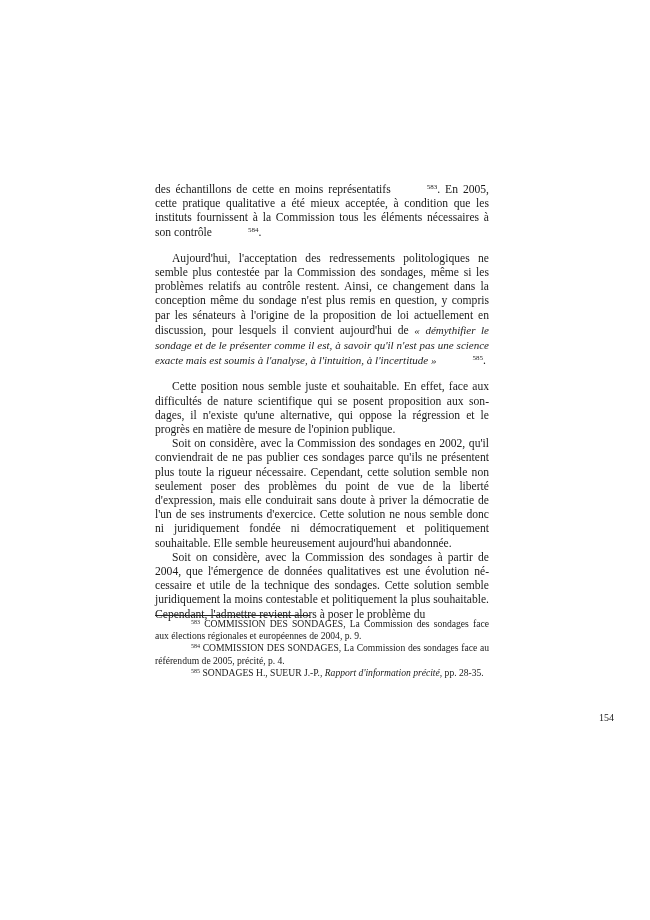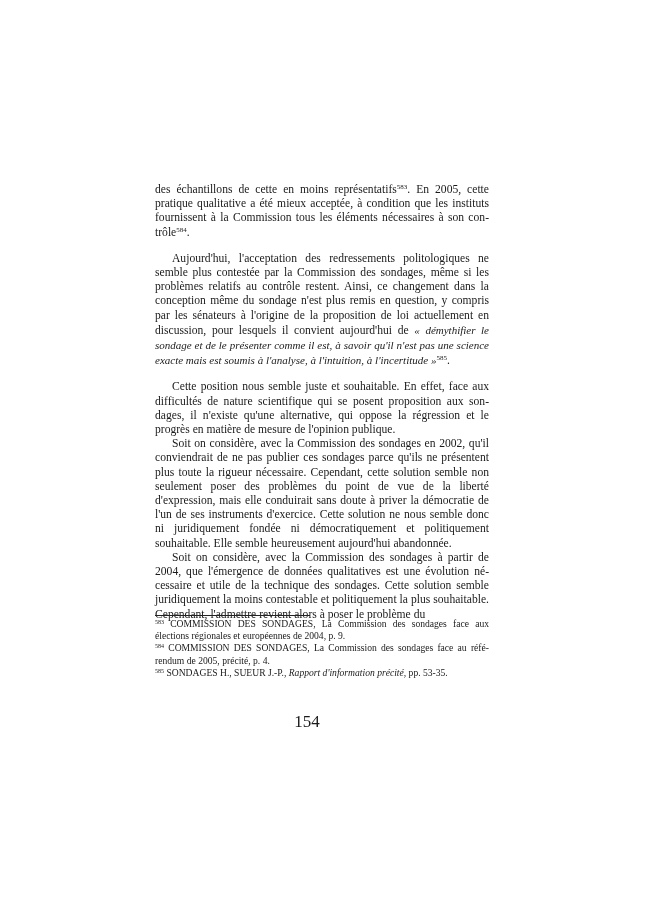--- a/index.html
+++ b/index.html
@@ -5,50 +5,50 @@
   html, body { margin: 0; padding: 0; background: #ffffff; }
   body { width: 650px; height: 920px; position: relative; overflow: hidden; }
   .page {
     position: absolute; left: 155px; top: 183px; width: 334px;
     font-family: "Liberation Serif", "DejaVu Serif", serif;
     color: #1a1a1a; font-size: 11.6px; line-height: 14.2px;
   }
   .para { margin: 0; text-align: justify; text-justify: inter-word; hyphens: manual; }
   .para.indent { text-indent: 17px; }
   .gap { height: 12px; }
-  sup { font-size: 7px; line-height: 0; vertical-align: 4px; }
+  sup { font-size: 7px; line-height: 0; vertical-align: 4px; margin-left: 36px; }
   .quote { font-style: italic; font-size: 11px; margin-top: 45px; }
   .fn-rule { position: absolute; left: 155px; top: 615px; width: 155px; height: 1px; background: #222; }
   .footnotes {
     position: absolute; left: 155px; top: 618px; width: 334px;
     font-family: "Liberation Serif", "DejaVu Serif", serif;
     color: #1a1a1a; font-size: 9.6px; line-height: 12.2px;
   }
   .fn { margin: 0; text-align: justify; }
   .fn sup { font-size: 6px; vertical-align: 3px; }
   .fn em { font-style: italic; margin-top: 33px; }
   .pagenum {
-    position: absolute; left: 0; width: 614px; top: 712px; text-align: center;
-    font-family: "Liberation Serif", "DejaVu Serif", serif; font-size: 17px; color: #1a1a1a;
+    position: absolute; left: 0; width: 614px; top: 712px; text-align: right;
+    font-family: "Liberation Serif", "DejaVu Serif", serif; font-size: 10px; color: #1a1a1a;
   }
 </style>
 </head>
 <body>
 
 <div class="page">
   <p class="para"><span>des échantillons de cette en moins représentatifs</span><sup>583</sup><span>. En 2005, cette pratique qualitative a été mieux acceptée, à condition que les instituts fournissent à la Commission tous les éléments nécessaires à son con­trôle</span><sup>584</sup><span>.</span></p>
   <div class="gap"></div>
   <p class="para indent"><span>Aujourd'hui, l'acceptation des redressements politologiques ne semble plus contestée par la Commission des sondages, même si les problèmes relatifs au contrôle restent. Ainsi, ce changement dans la conception même du sondage n'est plus remis en question, y compris par les sénateurs à l'origine de la proposition de loi actuellement en discussion, pour lesquels il convient aujourd'hui de </span><span class="quote">« démythifier le sondage et de le présenter comme il est, à savoir qu'il n'est pas une science exacte mais est soumis à l'analyse, à l'intuition, à l'incertitude »</span><sup>585</sup><span>.</span></p>
   <div class="gap"></div>
   <p class="para indent">Cette position nous semble juste et souhaitable. En effet, face aux difficultés de nature scientifique qui se posent proposition aux son­dages, il n'existe qu'une alternative, qui oppose la régression et le progrès en matière de mesure de l'opinion publique.</p>
   <p class="para indent">Soit on considère, avec la Commission des sondages en 2002, qu'il conviendrait de ne pas publier ces sondages parce qu'ils ne présentent plus toute la rigueur nécessaire. Cependant, cette solution semble non seulement poser des problèmes du point de vue de la liberté d'expression, mais elle conduirait sans doute à priver la démocratie de l'un de ses instruments d'exercice. Cette solution ne nous semble donc ni juridiquement fondée ni démocratiquement et politiquement souhaitable. Elle semble heureusement aujourd'hui abandonnée.</p>
   <p class="para indent">Soit on considère, avec la Commission des sondages à partir de 2004, que l'émergence de données qualitatives est une évolution né­cessaire et utile de la technique des sondages. Cette solution semble juridiquement la moins contestable et politiquement la plus souhai­table. Cependant, l'admettre revient alors à poser le problème du</p>
 </div>
 
 <div class="fn-rule"></div>
 
 <div class="footnotes">
   <p class="fn"><sup>583</sup><span> COMMISSION DES SONDAGES, La Commission des sondages face aux élections régionales et européennes de 2004, p. 9.</span></p>
   <p class="fn"><sup>584</sup><span> COMMISSION DES SONDAGES, La Commission des sondages face au réfé­rendum de 2005, précité, p. 4.</span></p>
-  <p class="fn"><sup>585</sup><span> SONDAGES H., SUEUR J.-P., </span><em>Rapport d'information précité</em><span>, pp. 53-35.</span></p>
+  <p class="fn"><sup>585</sup><span> SONDAGES H., SUEUR J.-P., </span><em>Rapport d'information précité</em><span>, pp. 28-35.</span></p>
 </div>
 
 <div class="pagenum">154</div>
 
 </body></html>

